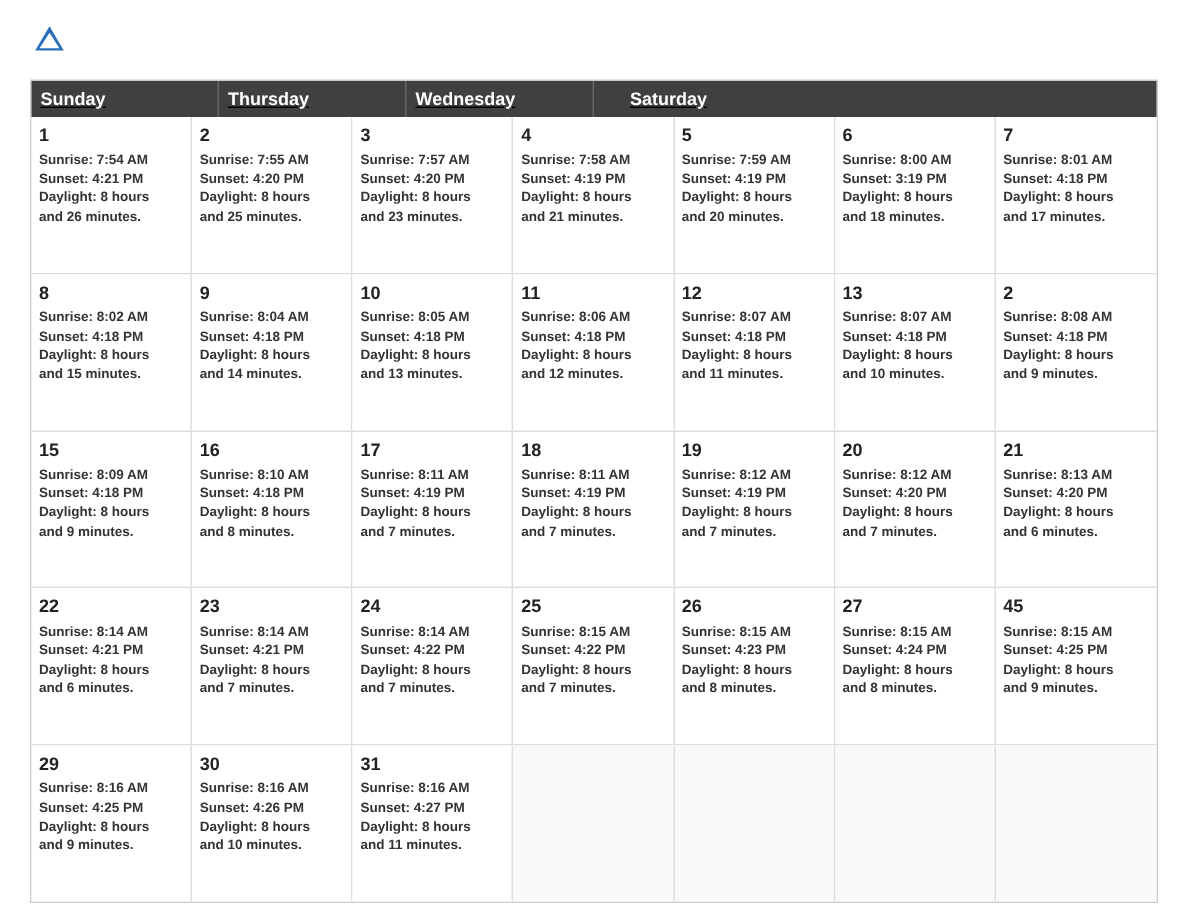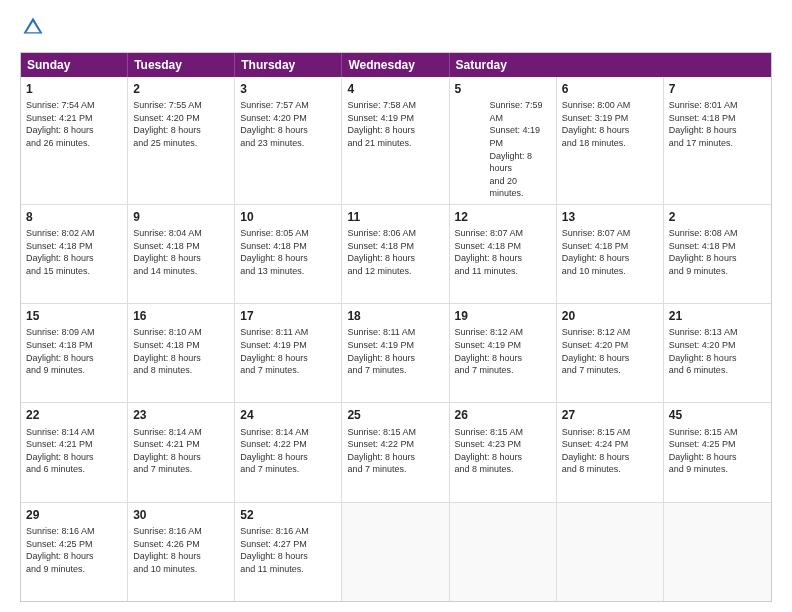--- a/index.html
+++ b/index.html
@@ -53,32 +53,33 @@
       color: #444;
     }
     .calendar {
       flex: 1;
       display: flex;
       flex-direction: column;
       border: 1px solid #ccc;
     }
     .cal-header {
       display: grid;
-      grid-template-columns: repeat(7, 1fr);
-      background: #701a75;
+      grid-template-columns: repeat(6, 1fr);
+      background: #404040;
+      text-decoration: underline;
     }
     .cal-header-cell {
       color: #fff;
       font-weight: bold;
       font-size: 12px;
       padding: 5px 6px;
       text-align: left;
       border-right: 1px solid rgba(255,255,255,0.2);
     }
-    .cal-header-cell:last-child { border-right: none; }
+    .cal-header-cell:last-child { border-right: none; margin-left: 18px; }
     .cal-body {
       display: flex;
       flex-direction: column;
       flex: 1;
     }
     .cal-row {
       display: grid;
       grid-template-columns: repeat(7, 1fr);
       flex: 1;
       border-top: 1px solid #ddd;
@@ -99,20 +100,21 @@
       font-size: 12px;
       font-weight: bold;
       color: #222;
       display: block;
       margin-bottom: 2px;
     }
     .cal-cell .info {
       color: #333;
       font-size: 9px;
       line-height: 1.4;
+      font-weight: bold;
     }
   </style>
 </head>
 <body>
 
 <div class="page">
   <div class="header">
     <div class="logo">
       <div>
         <svg class="logo-icon" viewBox="0 0 30 30">
@@ -127,21 +129,20 @@
     </div>
     <div class="title-block">
       <div class="month-title"></div>
       <div class="subtitle"></div>
     </div>
   </div>
 
   <div class="calendar">
     <div class="cal-header">
     <div class="cal-header-cell">Sunday</div>
-        <div class="cal-header-cell">Tuesday</div>
         <div class="cal-header-cell">Thursday</div>
         <div class="cal-header-cell">Wednesday</div>
         <div class="cal-header-cell">Saturday</div>
       </div>
     <div class="cal-body">
     <div class="cal-row">
           <div class="cal-cell">
             <span class="day-num">1</span>
             <div class="info" style="white-space: pre-line;">Sunrise: 7:54 AM
 Sunset: 4:21 PM
@@ -164,21 +165,21 @@
           </div>
           <div class="cal-cell">
             <span class="day-num">4</span>
             <div class="info" style="white-space: pre-line;">Sunrise: 7:58 AM
 Sunset: 4:19 PM
 Daylight: 8 hours
 and 21 minutes.</div>
           </div>
           <div class="cal-cell">
             <span class="day-num">5</span>
-            <div class="info" style="white-space: pre-line; margin-left: 35px;">Sunrise: 7:59 AM
+            <div class="info" style="white-space: pre-line;">Sunrise: 7:59 AM
 Sunset: 4:19 PM
 Daylight: 8 hours
 and 20 minutes.</div>
           </div>
           <div class="cal-cell">
             <span class="day-num">6</span>
             <div class="info" style="white-space: pre-line;">Sunrise: 8:00 AM
 Sunset: 3:19 PM
 Daylight: 8 hours
 and 18 minutes.</div>
@@ -353,21 +354,21 @@
 and 9 minutes.</div>
           </div>
           <div class="cal-cell">
             <span class="day-num">30</span>
             <div class="info" style="white-space: pre-line;">Sunrise: 8:16 AM
 Sunset: 4:26 PM
 Daylight: 8 hours
 and 10 minutes.</div>
           </div>
           <div class="cal-cell">
-            <span class="day-num">52</span>
+            <span class="day-num">31</span>
             <div class="info" style="white-space: pre-line;">Sunrise: 8:16 AM
 Sunset: 4:27 PM
 Daylight: 8 hours
 and 11 minutes.</div>
           </div>
           <div class="cal-cell empty"></div>
           <div class="cal-cell empty"></div>
           <div class="cal-cell empty"></div>
           <div class="cal-cell empty"></div>
         </div>

